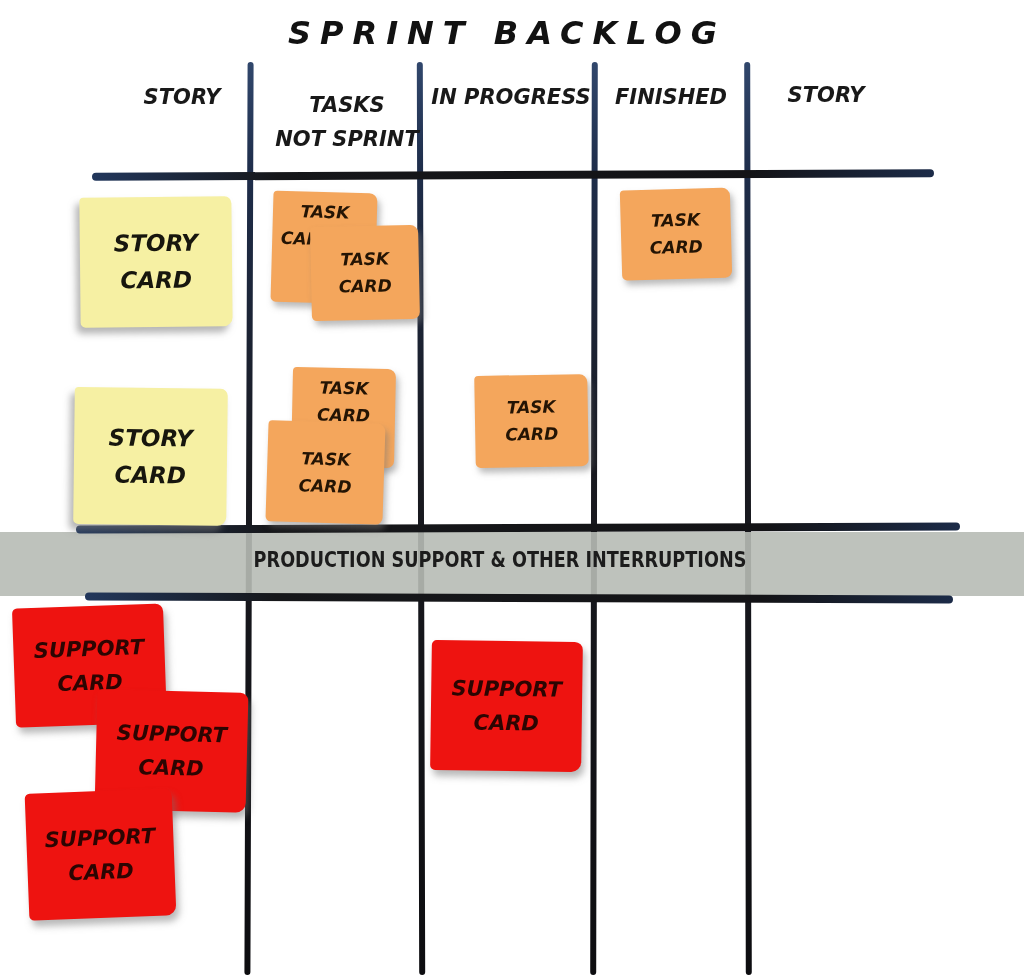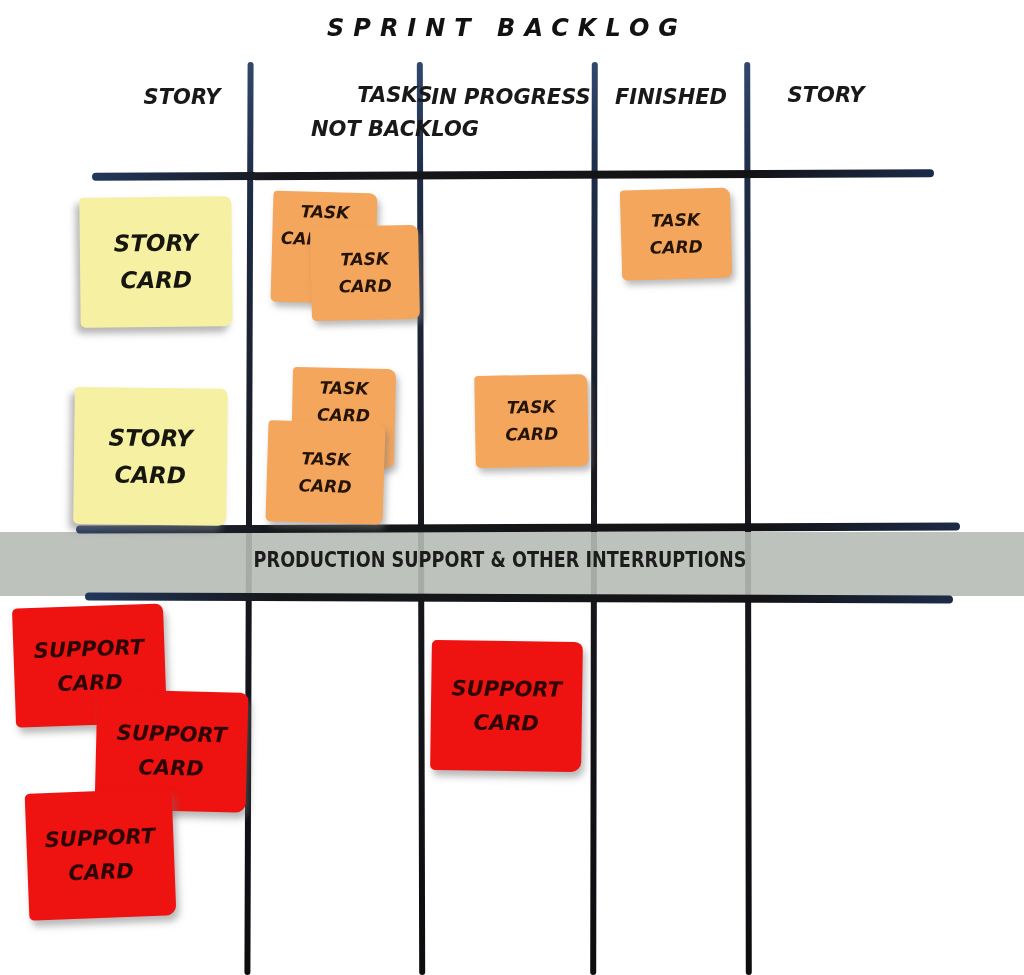--- a/index.html
+++ b/index.html
@@ -1,21 +1,21 @@
 <!DOCTYPE html>
 <html><head>
 <meta charset="utf-8">
 <style>
   html,body { margin:0; padding:0; background:#ffffff; }
   body { font-family:"DejaVu Sans", sans-serif; }
   .board { position:relative; width:1024px; height:975px; background:#fff; overflow:hidden; }
 
   
   .title { position:absolute; top:14px; left:0; width:1014px; text-align:center;
-           font-size:24px; font-weight:bold; font-style:italic; letter-spacing:9px;
+           font-size:32px; font-weight:bold; font-style:italic; letter-spacing:9px;
            color:#121212; z-index:4; }
 
   
   .col-header { position:absolute; text-align:center; font-size:21px; font-weight:bold;
                 font-style:italic; color:#191919; z-index:4; line-height:34px; }
   .col-header span { display:block; }
 
   
   .vline { position:absolute; top:62px; bottom:0; width:6px; border-radius:3px; z-index:1;
            background:linear-gradient(180deg,#31476c 0%,#1e2d4a 12%,#191a20 45%,#0d0d10 100%); }
@@ -46,23 +46,23 @@
 <body>
 
 <div class="board">
 
   <div class="title">SPRINT BACKLOG</div>
 
   <div class="col-header" style="left:97px;  top:80px; width:170px;">
     <span>STORY</span>
     <span></span>
   </div>
-  <div class="col-header" style="left:262px; top:78px; width:170px;margin-left:48px;">
+  <div class="col-header" style="left:262px; top:88px; width:170px;">
     <span>TASKS</span>
-    <span>NOT BACKLOG</span>
+    <span>NOT SPRINT</span>
   </div>
   <div class="col-header" style="left:601px; top:80px; width:140px;">
     <span>FINISHED</span>
     <span></span>
   </div>
   <div class="col-header" style="left:426px; top:80px; width:170px;">
     <span>IN PROGRESS</span>
     <span></span>
   </div>
   <div class="col-header" style="left:752px; top:78px; width:148px;">

